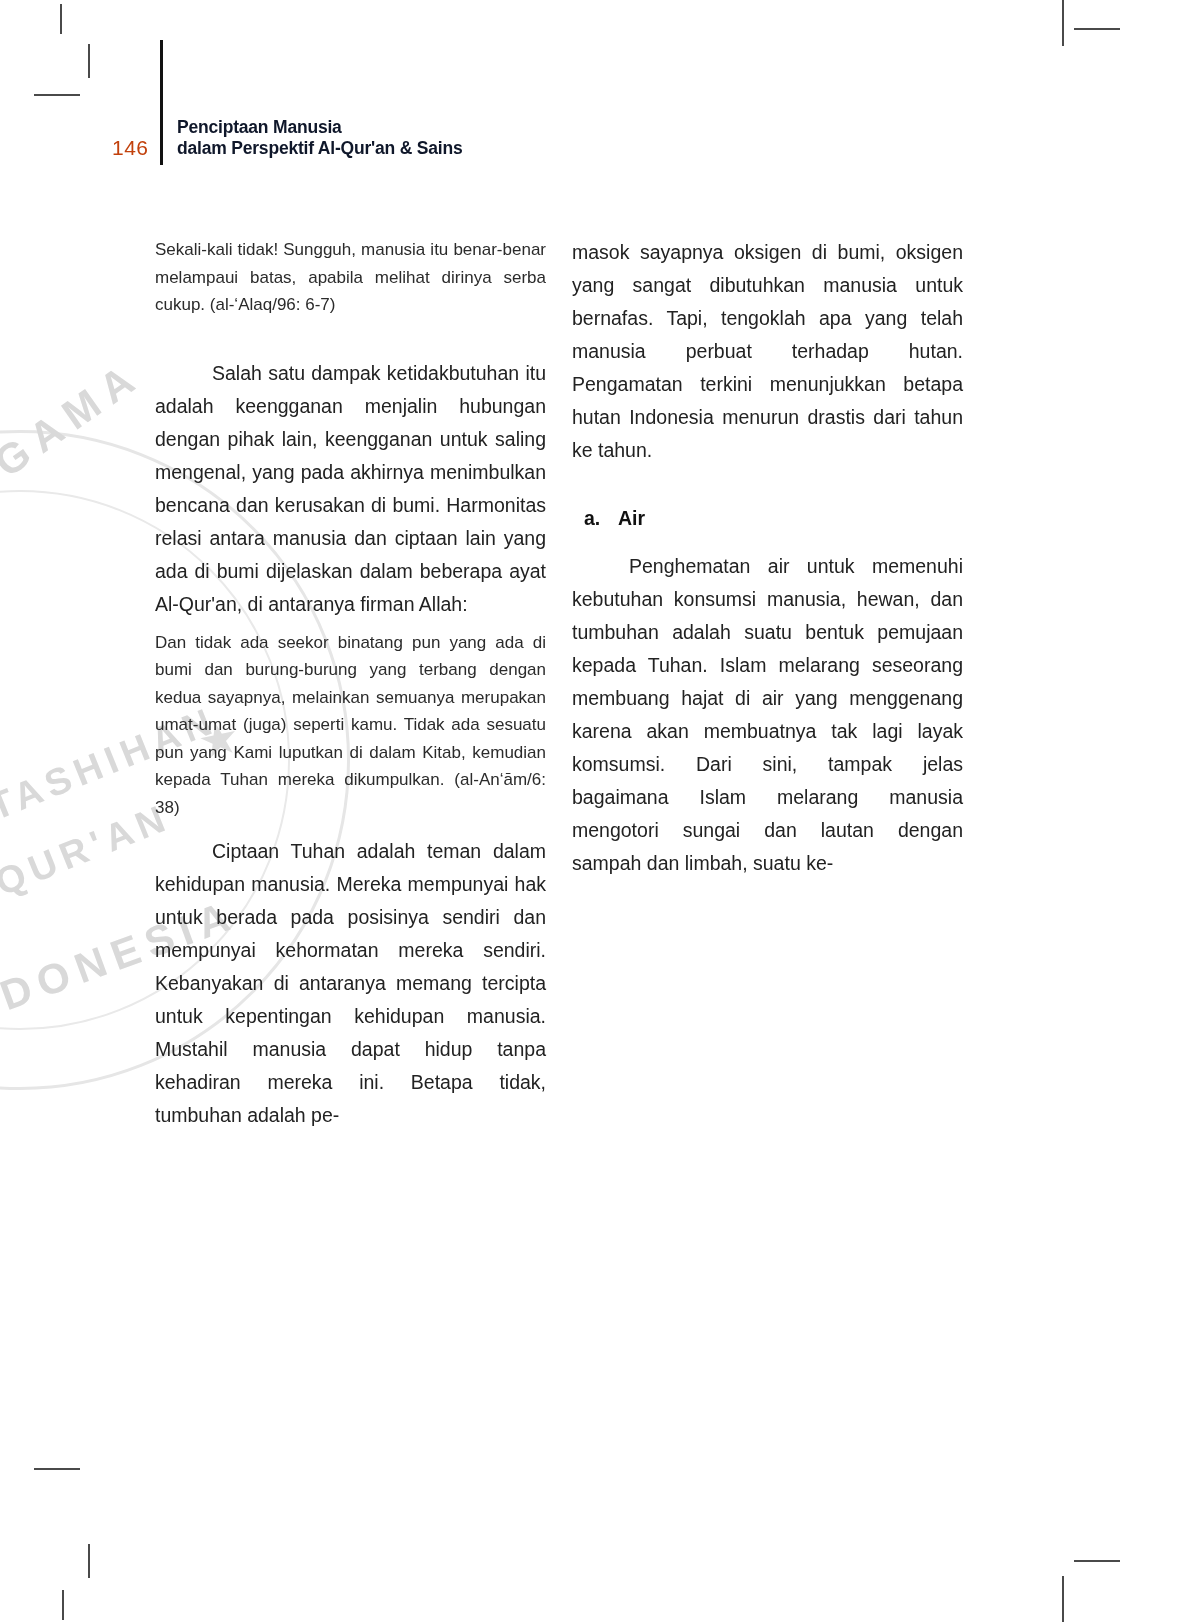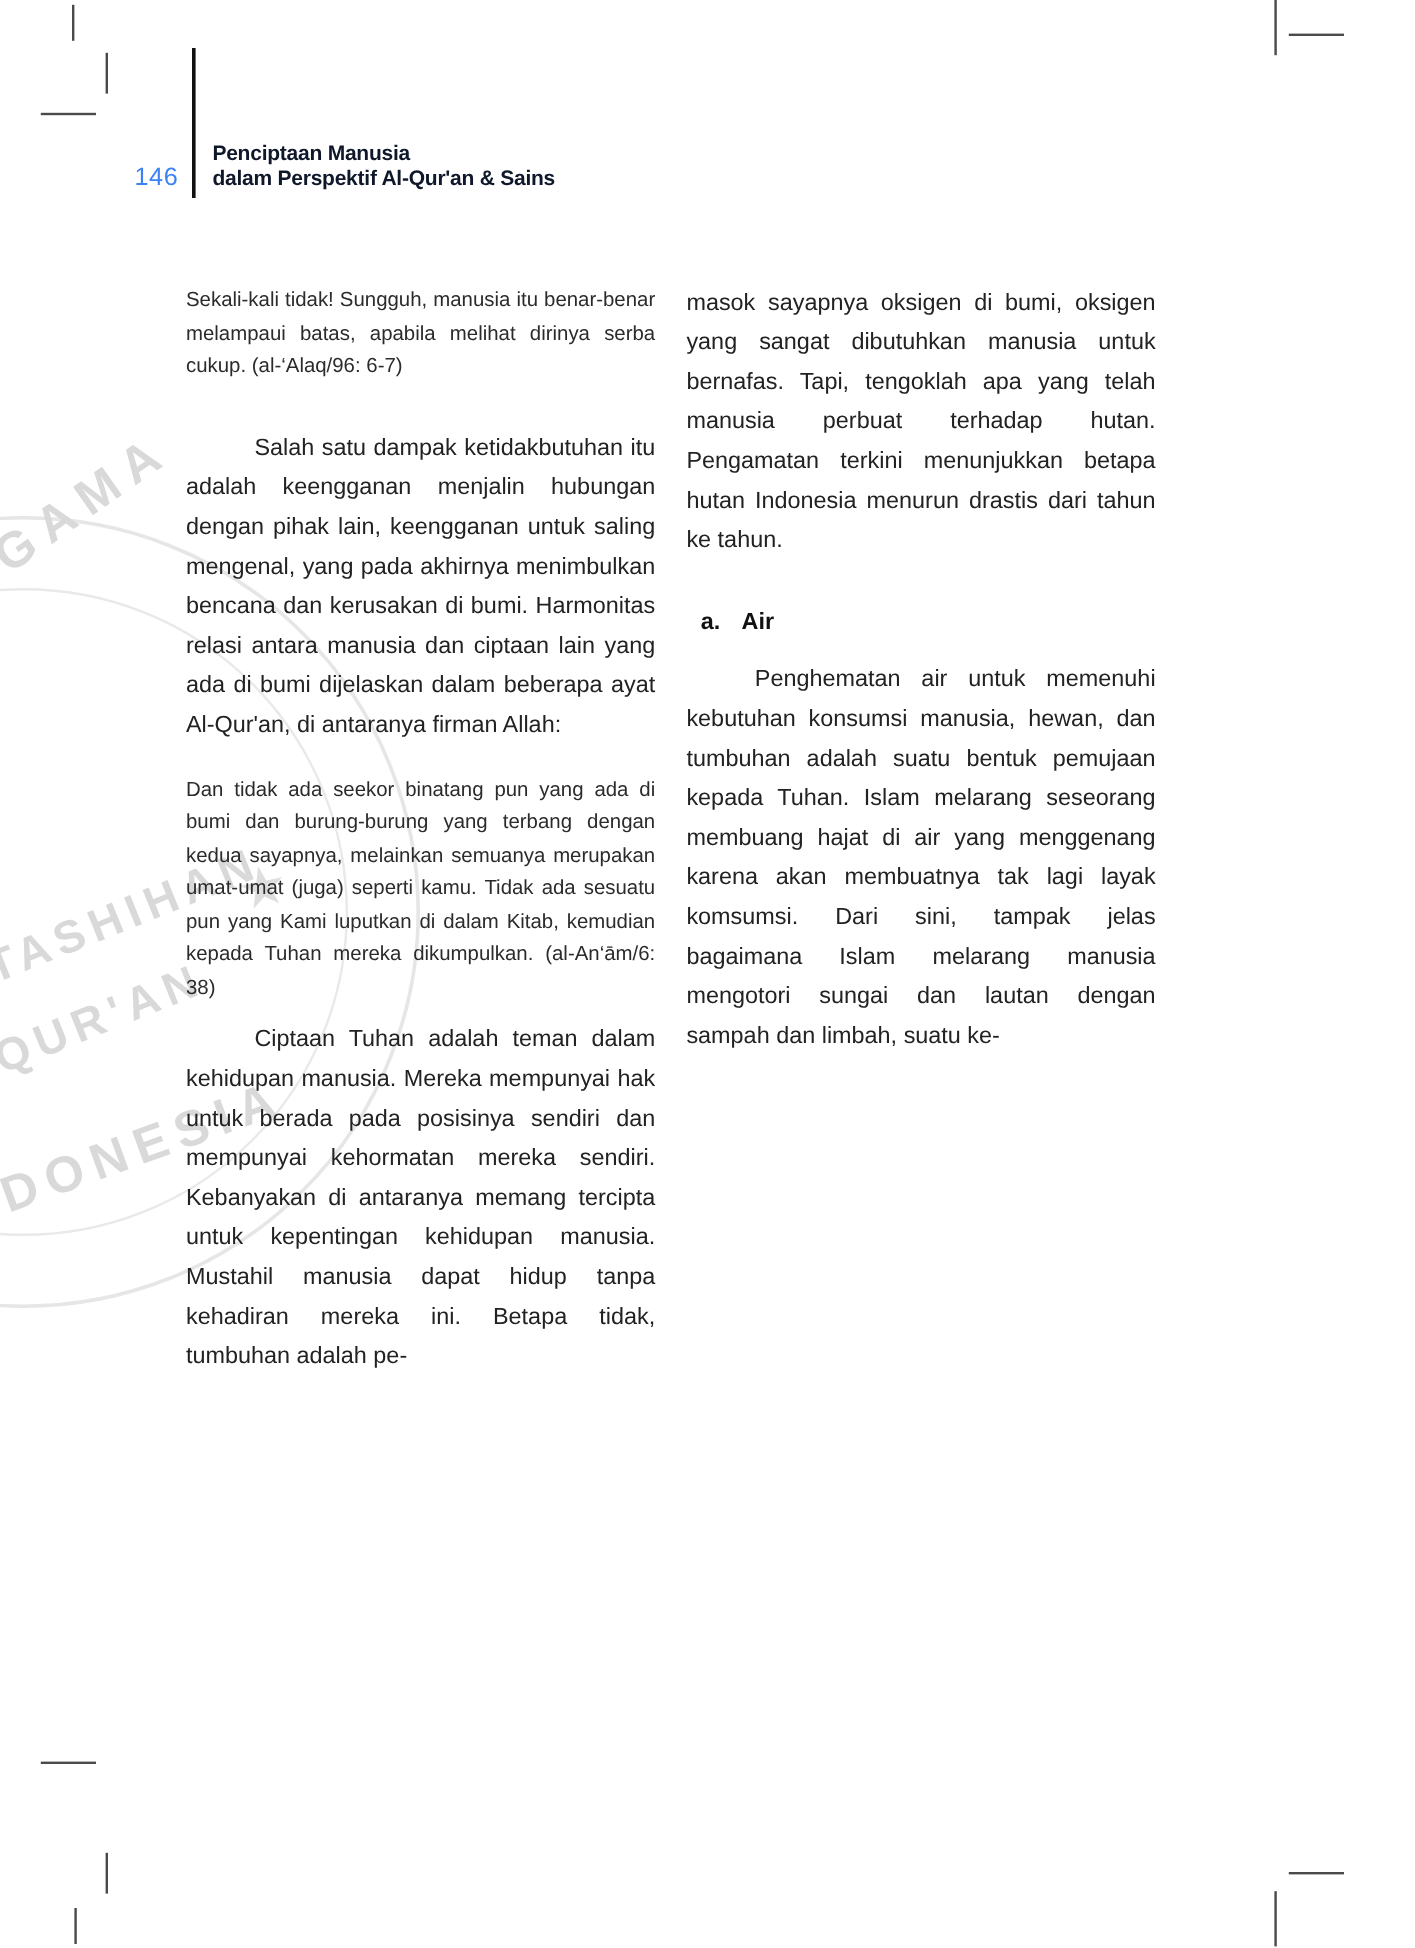--- a/index.html
+++ b/index.html
@@ -37,21 +37,21 @@
   }
   .wm-agama       { left:-20px; top:42px;  font-size:42px; letter-spacing:10px; transform:rotate(-35deg); }
   .wm-pentashihan { left:-90px; top:402px; font-size:38px; letter-spacing:6px;  transform:rotate(-22deg); }
   .wm-quran       { left:-70px; top:472px; font-size:38px; letter-spacing:6px;  transform:rotate(-22deg); }
   .wm-indonesia   { left:-44px; top:572px; font-size:42px; letter-spacing:8px;  transform:rotate(-20deg); }
   .wm-star        { position:absolute; left:198px; top:292px; font-size:46px; color:#dedede; transform:rotate(-12deg); }
 
   
   .page-number {
     position:absolute; left:112px; top:136px;
-    font-size:21px; color:#3b82f6; letter-spacing:0.5px;
+    font-size:21px; color:#c2410c; letter-spacing:0.5px;
   }
   .header-rule { position:absolute; left:160px; top:40px; width:3px; height:125px; background:#111; }
   .book-title {
     position:absolute; left:177px; top:117px;
     font-weight:700; font-size:17.5px; line-height:21px;
     color:#0f172a; letter-spacing:-0.2px;
   }
 
   
   .columns { position:absolute; left:155px; top:236px; width:808px; display:flex; gap:26px; }
@@ -70,21 +70,21 @@
 
   .arabic {
     direction:rtl; color:#1d1d1d;
     font-family:"DejaVu Sans", sans-serif;
   }
   .arabic-1 { font-size:28px; line-height:52px; text-align:left; margin:2px 0 24px; }
   .arabic-2 { font-size:27px; line-height:58px; text-align:justify; text-align-last:center; margin:14px 0 14px; }
 
   .caption-1 { margin-bottom:38px; }
   .caption-2 { margin-bottom:14px; }
-  .para-gap  { margin-bottom:23px; }
+  .para-gap  { margin-bottom:8px; }
 
   .subhead { font-size:19.5px; font-weight:700; color:#111; margin:40px 12px 20px; }
   .subhead-label { display:inline-block; width:34px; }
 </style>
 </head>
 <body>
 
 <div class="page">
 
   <div class="crop tl-v1"></div>

